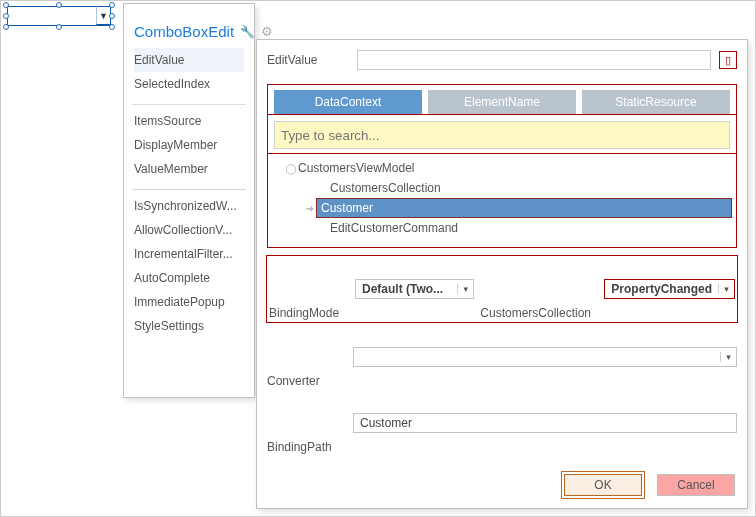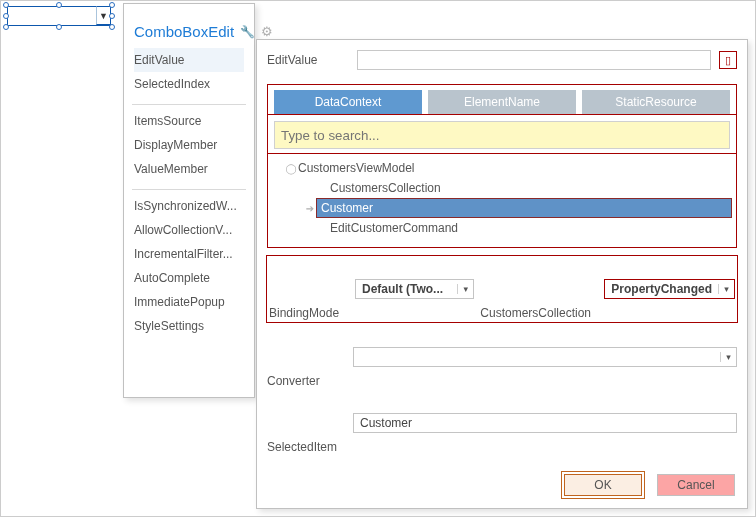--- a/index.html
+++ b/index.html
@@ -157,21 +157,21 @@
         </div>
       </div>
       <div class="line">
         <div class="lbl2">Converter</div>
         <div class="combo" style="flex:1">
           <span class="ctxt"></span>
           <span class="carrow">▾</span>
         </div>
       </div>
       <div class="line">
-        <div class="lbl2">SelectedItem</div>
+        <div class="lbl2">BindingPath</div>
         <div class="plain-input">
           <span>Customer</span>
         </div>
       </div>
     </div>
 
     <div class="btns">
       <div class="btn ok">
           <span>OK</span>
         </div>

